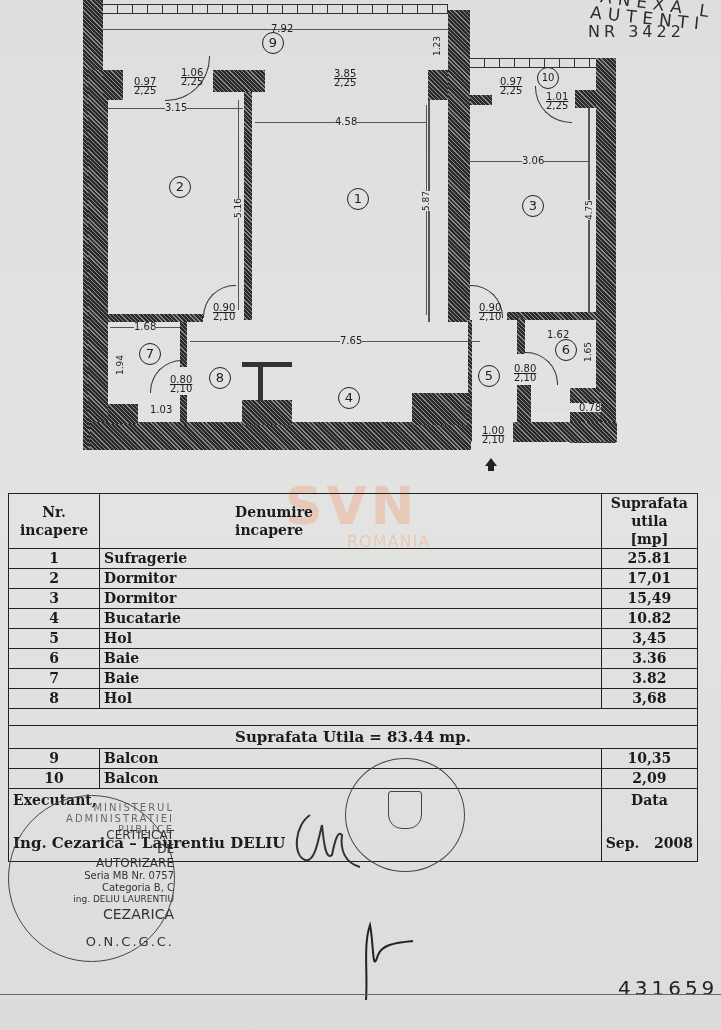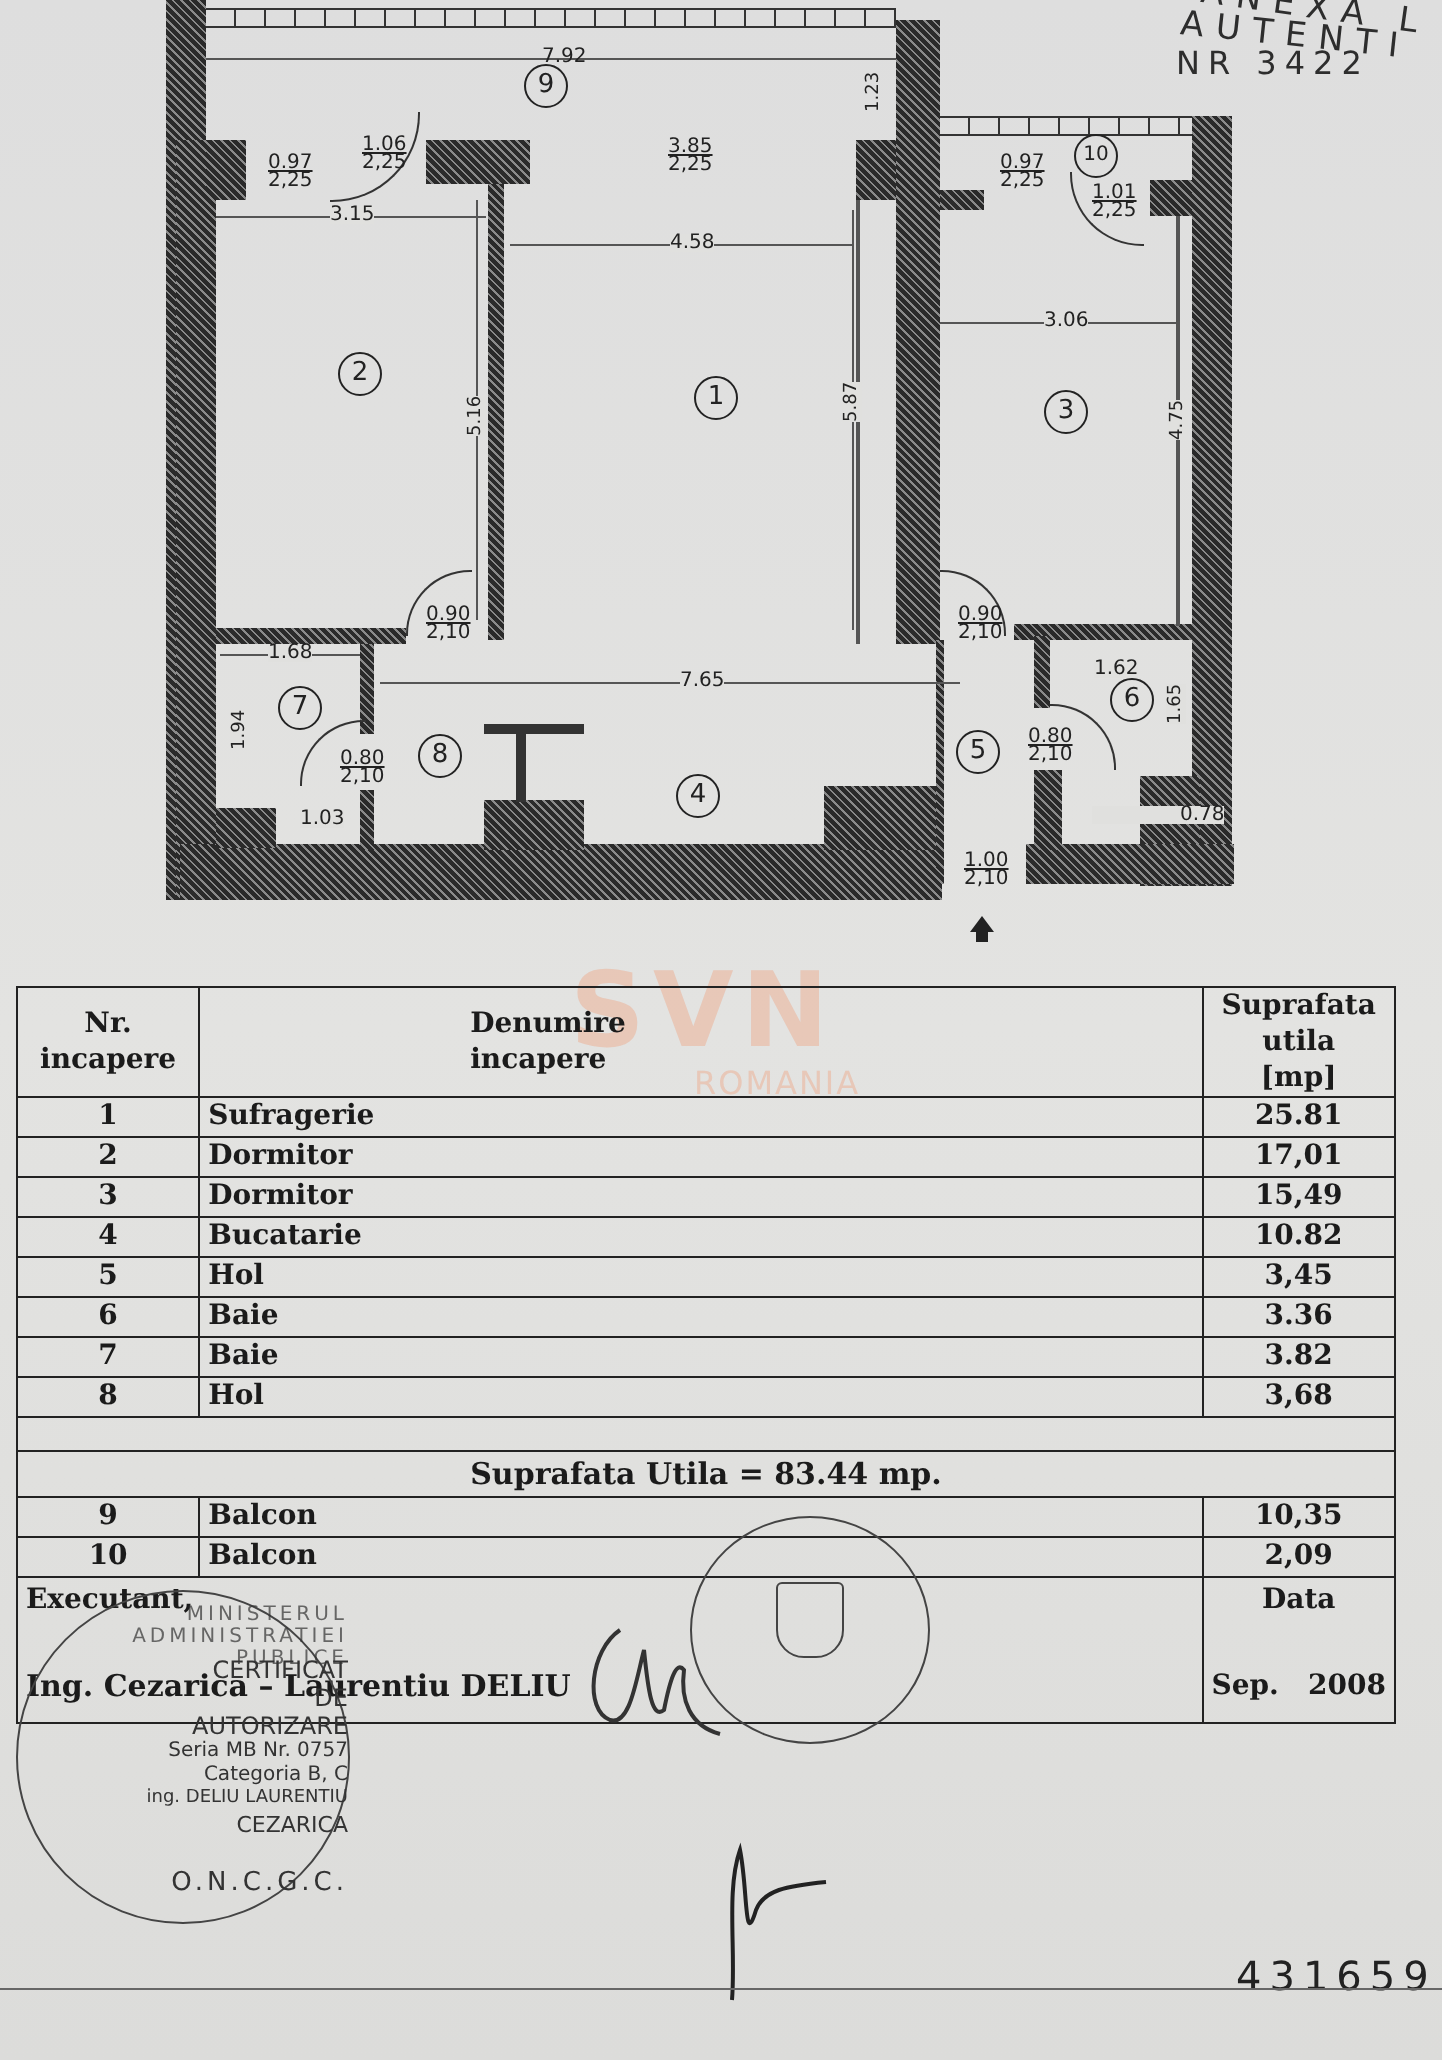--- a/index.html
+++ b/index.html
@@ -162,21 +162,21 @@
     <div class="dim" style="left:134px;top:322px;background:#e0e0de;">1.68</div>
     <div class="vdim" style="left:115px;top:375px;background:#e0e0de;">1.94</div>
     <div class="dim" style="left:150px;top:405px;background:#e0e0de;">1.03</div>
     <div class="dim frac" style="left:170px;top:375px;">
         <span>0.80</span>
         <span>2,10</span>
       </div>
     <div class="dim" style="left:340px;top:336px;background:#e0e0de;">7.65</div>
     <div class="dim" style="left:547px;top:330px;background:#e0e0de;">1.62</div>
     <div class="vdim" style="left:583px;top:362px;background:#e0e0de;">1.65</div>
-    <div class="dim" style="left:546px;top:403px;background:#e0e0de;padding-left:44px;">0.78</div>
+    <div class="dim" style="left:535px;top:403px;background:#e0e0de;padding-left:44px;">0.78</div>
     <div class="dim frac" style="left:514px;top:364px;">
         <span>0.80</span>
         <span>2,10</span>
       </div>
     <div class="dim frac" style="left:482px;top:426px;">
         <span>1.00</span>
         <span>2,10</span>
       </div>
 
     <div style="position:absolute;left:485px;top:458px;width:0;height:0;border-left:6px solid transparent;border-right:6px solid transparent;border-bottom:8px solid #222;"></div>
@@ -264,21 +264,21 @@
   </tbody>
     </table>
 
   <div class="stamp-round" style="left:8px;top:795px;width:165px;height:165px;">
     <div class="stamp-text" style="left:0;width:165px;top:32px;font-size:12px;">CERTIFICAT</div>
     <div class="stamp-text" style="left:0;width:165px;top:46px;font-size:12px;">DE</div>
     <div class="stamp-text" style="left:0;width:165px;top:60px;font-size:12px;">AUTORIZARE</div>
     <div class="stamp-text" style="left:0;width:165px;top:74px;font-size:10px;">Seria MB Nr. 0757</div>
     <div class="stamp-text" style="left:0;width:165px;top:86px;font-size:10px;">Categoria B, C</div>
     <div class="stamp-text" style="left:0;width:165px;top:98px;font-size:9px;">ing. DELIU LAURENTIU</div>
-    <div class="stamp-text" style="left:0;width:165px;top:110px;font-size:11px;">CEZARICA</div>
+    <div class="stamp-text" style="left:0;width:165px;top:110px;font-size:14px;">CEZARICA</div>
     <div class="stamp-text" style="left:0;width:165px;top:138px;font-size:13px;letter-spacing:2px;">O.N.C.G.C.</div>
     <div class="stamp-text" style="left:0;width:165px;top:6px;font-size:10px;letter-spacing:2px;opacity:0.7;">MINISTERUL ADMINISTRATIEI PUBLICE</div>
   </div>
 
   <div class="stamp-round" style="left:345px;top:758px;width:118px;height:112px;">
     <div style="position:absolute;left:42px;top:32px;width:32px;height:36px;border:1.5px solid #444;border-radius:3px 3px 14px 14px;"></div>
   </div>
 
   <svg style="position:absolute;left:290px;top:805px;" width="80" height="70" viewBox="0 0 80 70">
     <path d="M20 10 C5 20 2 50 15 55 C25 58 28 35 32 20 C34 40 36 55 42 50 C45 35 48 25 52 30 C50 45 55 58 70 62" stroke="#333" stroke-width="2" fill="none"></path>

